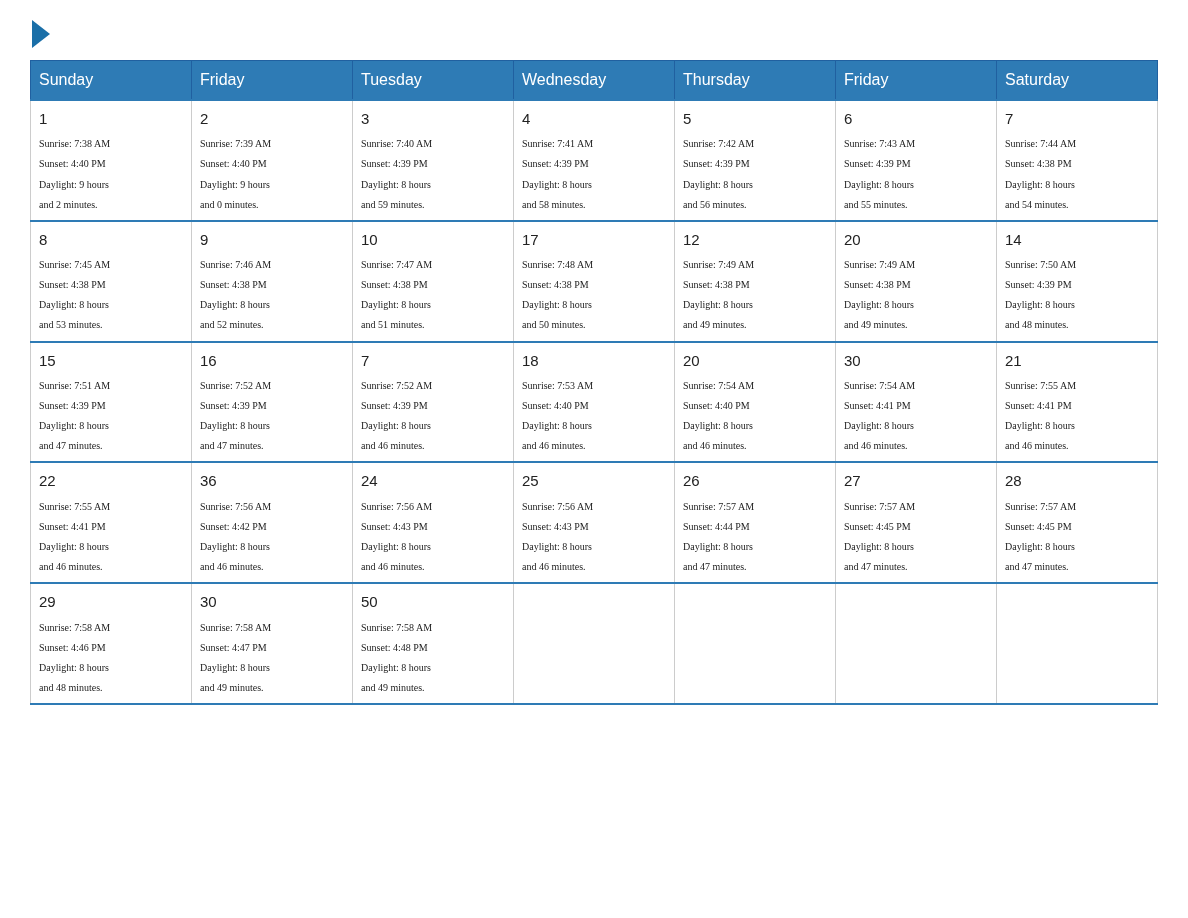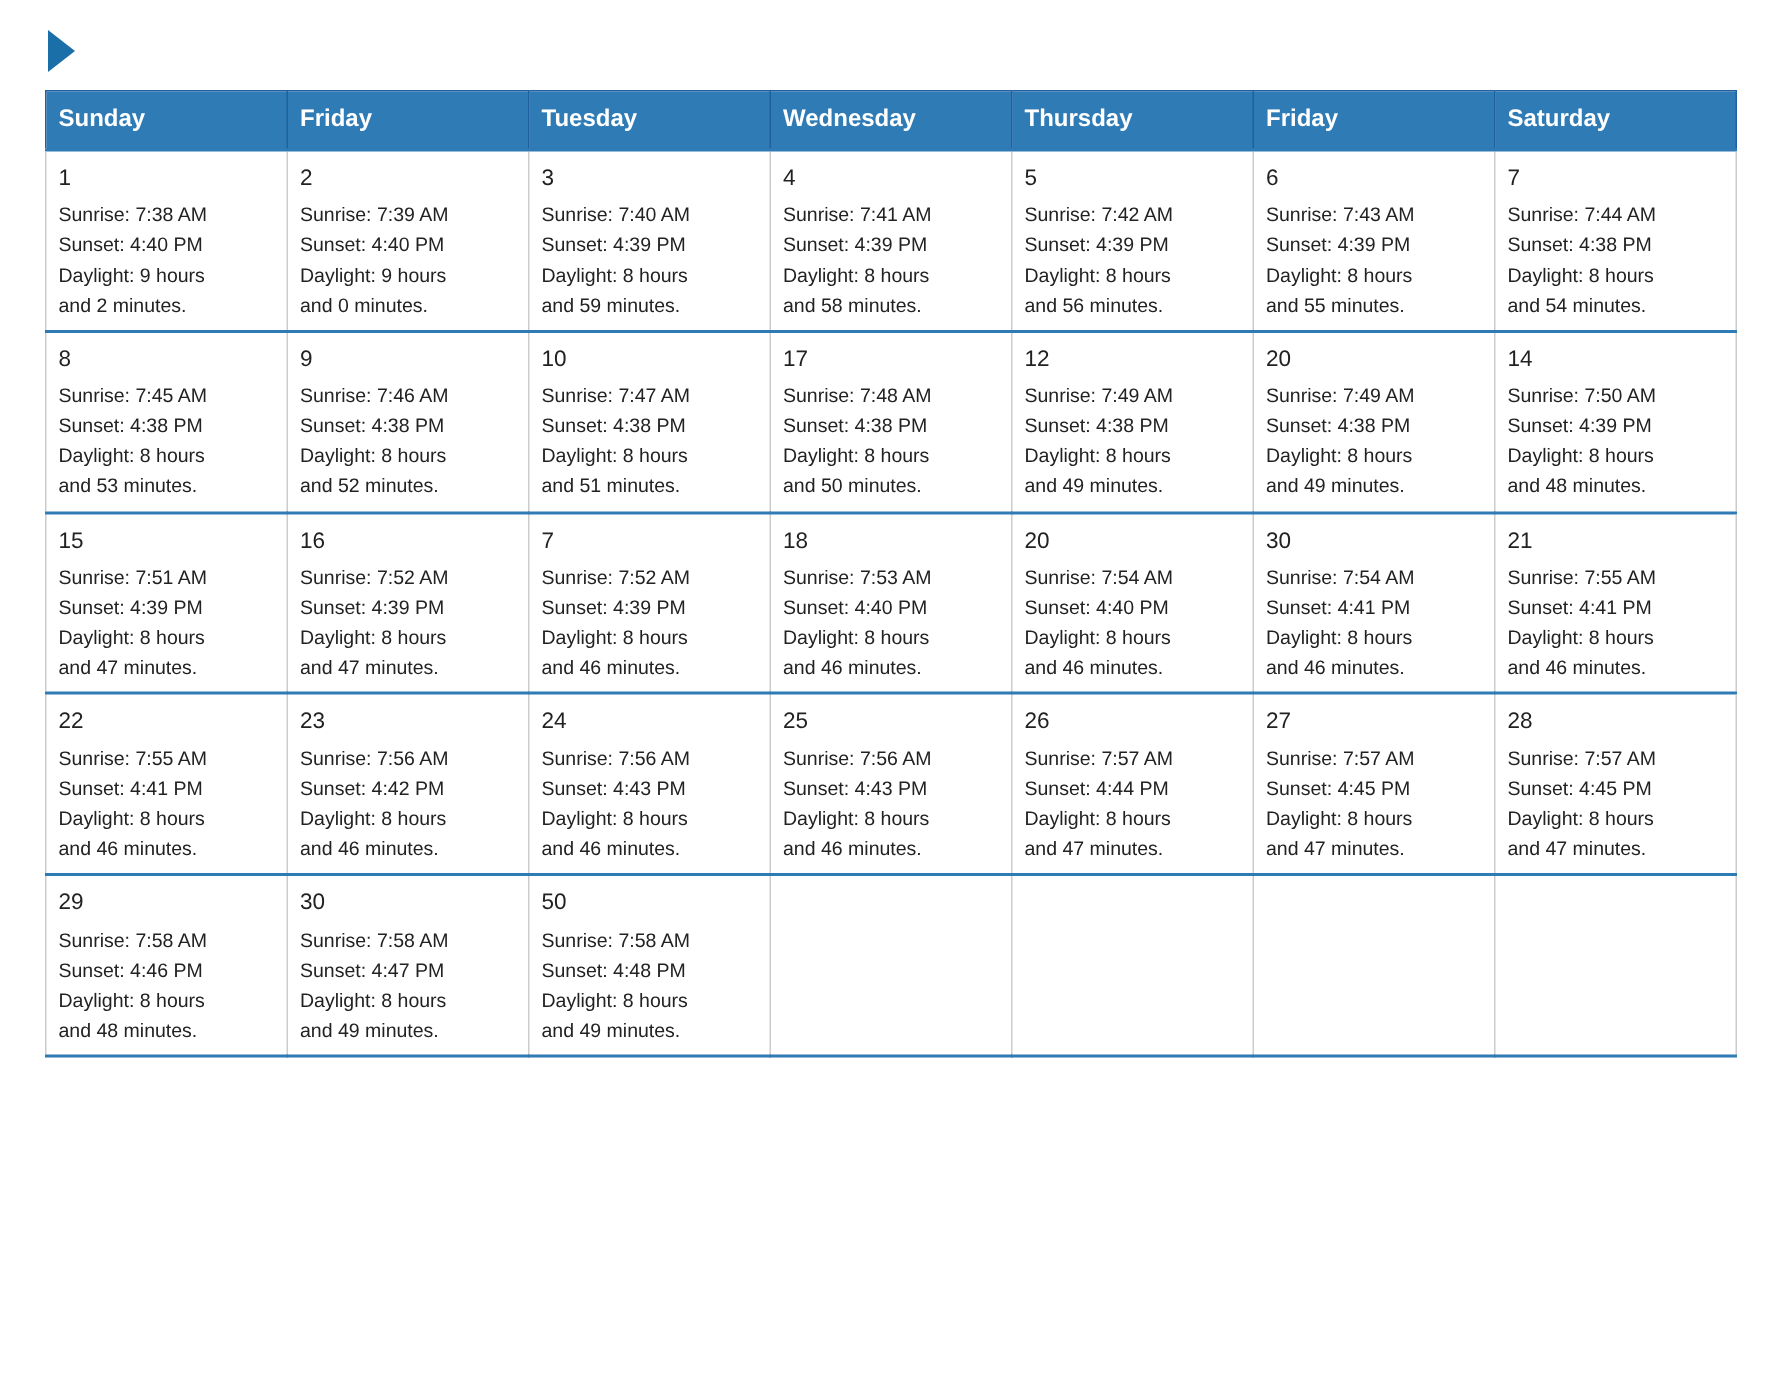--- a/index.html
+++ b/index.html
@@ -62,44 +62,45 @@
     }
     .calendar-table {
       width: 100%;
       border-collapse: collapse;
       border: 1px solid #aaa;
     }
     .calendar-table th {
       background-color: #2e7bb5;
       color: #fff;
       font-size: 16px;
-      font-weight: bold;
+      font-weight: normal;
       padding: 10px 8px;
       text-align: left;
       border: 1px solid #2060a0;
     }
     .calendar-table td {
       vertical-align: top;
       padding: 6px 8px;
       border: 1px solid #ccc;
       width: calc(100% / 7);
       font-size: 13px;
       line-height: 1.55;
       min-height: 100px;
     }
     .day-number {
       font-size: 15px;
       font-weight: normal;
       display: block;
       margin-bottom: 3px;
     }
     .day-info {
-      font-size: 13px;
+      font-size: 10px;
       color: #222;
       line-height: 1.5;
+      font-family: Liberation Serif, serif;
     }
     .empty-cell {
       background: #fff;
     }
     tr { border-bottom: 2px solid #2e7bb5; }
   </style>
 </head>
 <body>
 
 <div class="header-area">
@@ -151,21 +152,21 @@
         <td><span class="day-number">15</span><span class="day-info">Sunrise: 7:51 AM<br>Sunset: 4:39 PM<br>Daylight: 8 hours<br>and 47 minutes.</span></td>
         <td><span class="day-number">16</span><span class="day-info">Sunrise: 7:52 AM<br>Sunset: 4:39 PM<br>Daylight: 8 hours<br>and 47 minutes.</span></td>
         <td><span class="day-number">7</span><span class="day-info">Sunrise: 7:52 AM<br>Sunset: 4:39 PM<br>Daylight: 8 hours<br>and 46 minutes.</span></td>
         <td><span class="day-number">18</span><span class="day-info">Sunrise: 7:53 AM<br>Sunset: 4:40 PM<br>Daylight: 8 hours<br>and 46 minutes.</span></td>
         <td><span class="day-number">20</span><span class="day-info">Sunrise: 7:54 AM<br>Sunset: 4:40 PM<br>Daylight: 8 hours<br>and 46 minutes.</span></td>
         <td><span class="day-number">30</span><span class="day-info">Sunrise: 7:54 AM<br>Sunset: 4:41 PM<br>Daylight: 8 hours<br>and 46 minutes.</span></td>
         <td><span class="day-number">21</span><span class="day-info">Sunrise: 7:55 AM<br>Sunset: 4:41 PM<br>Daylight: 8 hours<br>and 46 minutes.</span></td>
       </tr>
       <tr>
         <td><span class="day-number">22</span><span class="day-info">Sunrise: 7:55 AM<br>Sunset: 4:41 PM<br>Daylight: 8 hours<br>and 46 minutes.</span></td>
-        <td><span class="day-number">23</span><span class="day-info">Sunrise: 7:56 AM<br>Sunset: 4:42 PM<br>Daylight: 8 hours<br>and 46 minutes.</span></td>
+        <td><span class="day-number">36</span><span class="day-info">Sunrise: 7:56 AM<br>Sunset: 4:42 PM<br>Daylight: 8 hours<br>and 46 minutes.</span></td>
         <td><span class="day-number">24</span><span class="day-info">Sunrise: 7:56 AM<br>Sunset: 4:43 PM<br>Daylight: 8 hours<br>and 46 minutes.</span></td>
         <td><span class="day-number">25</span><span class="day-info">Sunrise: 7:56 AM<br>Sunset: 4:43 PM<br>Daylight: 8 hours<br>and 46 minutes.</span></td>
         <td><span class="day-number">26</span><span class="day-info">Sunrise: 7:57 AM<br>Sunset: 4:44 PM<br>Daylight: 8 hours<br>and 47 minutes.</span></td>
         <td><span class="day-number">27</span><span class="day-info">Sunrise: 7:57 AM<br>Sunset: 4:45 PM<br>Daylight: 8 hours<br>and 47 minutes.</span></td>
         <td><span class="day-number">28</span><span class="day-info">Sunrise: 7:57 AM<br>Sunset: 4:45 PM<br>Daylight: 8 hours<br>and 47 minutes.</span></td>
       </tr>
       <tr>
         <td><span class="day-number">29</span><span class="day-info">Sunrise: 7:58 AM<br>Sunset: 4:46 PM<br>Daylight: 8 hours<br>and 48 minutes.</span></td>
         <td><span class="day-number">30</span><span class="day-info">Sunrise: 7:58 AM<br>Sunset: 4:47 PM<br>Daylight: 8 hours<br>and 49 minutes.</span></td>
         <td><span class="day-number">50</span><span class="day-info">Sunrise: 7:58 AM<br>Sunset: 4:48 PM<br>Daylight: 8 hours<br>and 49 minutes.</span></td>

